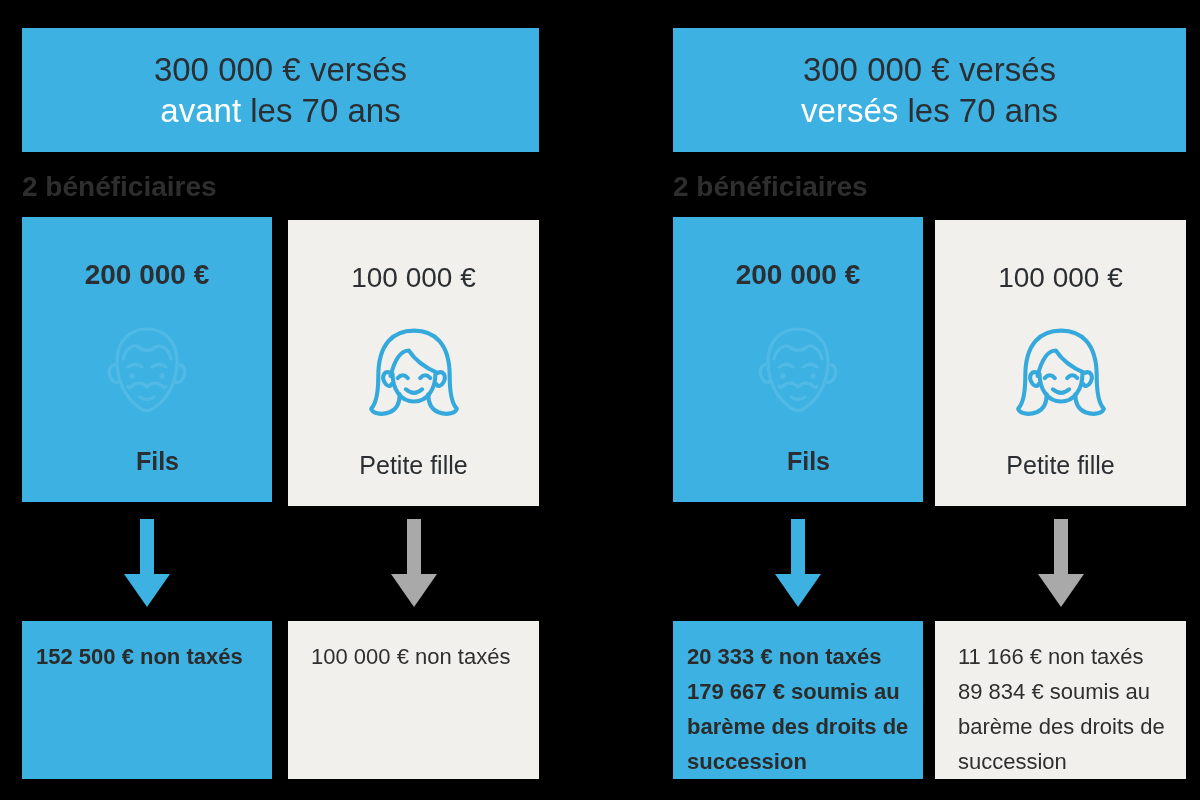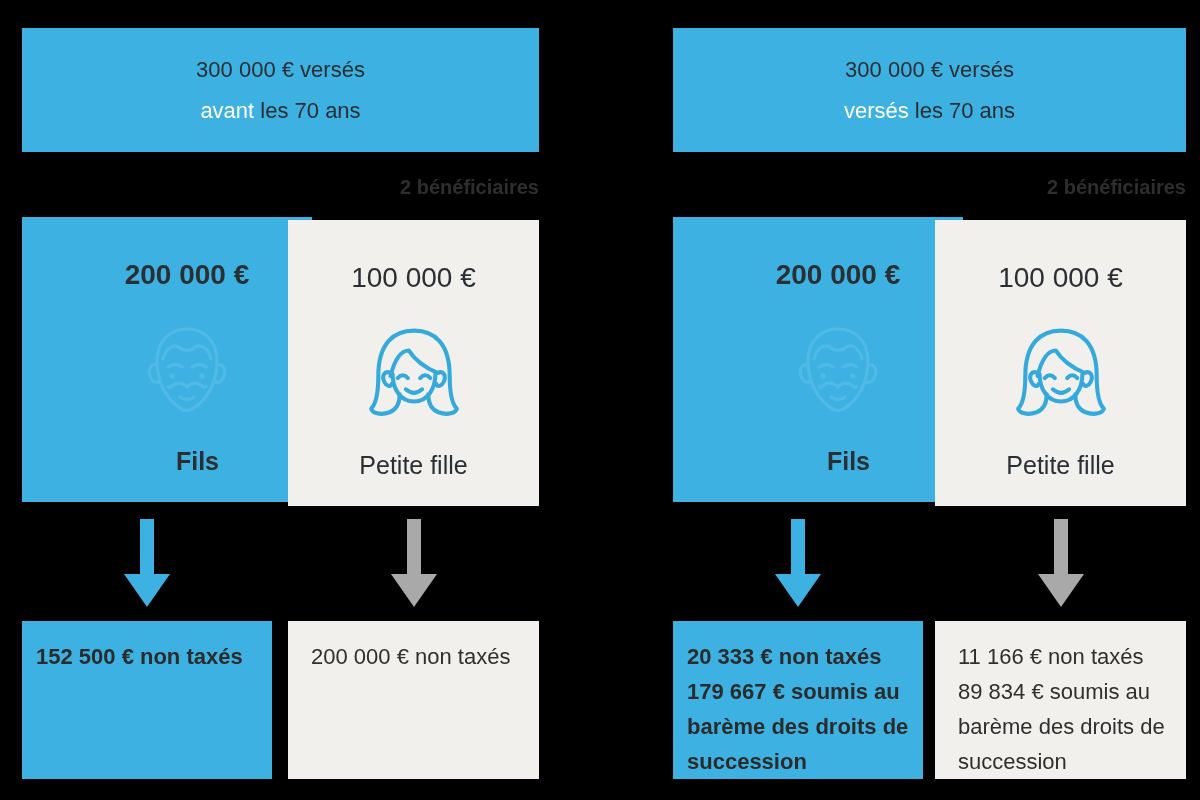--- a/index.html
+++ b/index.html
@@ -4,29 +4,29 @@
 <style>
   html,body{margin:0;padding:0;background:#000;}
   .stage{position:relative;width:1200px;height:800px;background:#000;overflow:hidden;
          font-family:"Liberation Sans", sans-serif;color:#2b2e32;}
   .panel{position:absolute;top:28px;height:751px;}
   .panel.left{left:22px;width:517px;}
   .panel.right{left:673px;width:513px;}
 
   .header{position:absolute;top:0;left:0;right:0;height:124px;background:#3db2e2;
           display:flex;flex-direction:column;justify-content:center;align-items:center;}
-  .header .hline{font-size:22px;line-height:41px;white-space:pre-wrap;text-align:center;color:#2b2e32;}
+  .header .hline{font-size:33px;line-height:41px;white-space:pre-wrap;text-align:center;color:#2b2e32;}
   .header .hl{color:#ffffff;}
 
-  .subtitle{position:absolute;top:144px;left:0;right:0;text-align:right;
-            font-size:20px;line-height:30px;font-weight:bold;color:#2e2e2e;}
+  .subtitle{position:absolute;top:144px;left:0;right:0;text-align:left;
+            font-size:28px;line-height:30px;font-weight:bold;color:#2e2e2e;}
 
   .card{position:absolute;background:#3db2e2;display:flex;flex-direction:column;
         align-items:center;justify-content:space-between;}
-  .card.c1{left:0;top:189px;width:250px;height:285px;padding-left:40px;}
+  .card.c1{left:0;top:189px;width:250px;height:285px;}
   .card.c2{right:0;top:192px;width:251px;height:286px;background:#f1f0ec;}
   .card .amount{padding-top:42px;font-size:28px;white-space:nowrap;color:#2b2e32;}
   .card.c1 .amount{font-weight:bold;}
   .card .who{padding-bottom:28px;font-size:25px;line-height:25px;color:#2b2e32;}
   .card.c1 .who{font-weight:bold;margin-left:21px;}
   .card .icon-wrap{flex:0 0 auto;height:108px;display:flex;align-items:center;justify-content:center;}
 
   .arrow-slot{position:absolute;top:491px;height:88px;display:flex;justify-content:center;}
   .arrow-slot.a1{left:0;width:250px;}
   .arrow-slot.a2{right:0;width:251px;}
@@ -96,21 +96,21 @@
       <svg width="46" height="88" viewBox="0 0 46 88">
           <rect x="16" y="0" width="14" height="56" fill="#a9a9a9"></rect>
           <polygon points="0,55 46,55 23,88" fill="#a9a9a9"></polygon>
         </svg>
     </div>
 
     <div class="result r1">
       <div>152 500 € non taxés</div>
     </div>
     <div class="result r2">
-      <div>200 000 € non taxés</div>
+      <div>100 000 € non taxés</div>
       <div></div>
     </div>
   </div>
 
   <div class="panel right">
     <div class="header">
       <div class="hline">300 000 € versés</div>
       <div class="hline"><span class="hl">versés</span><span> les 70 ans</span></div>
     </div>
 

